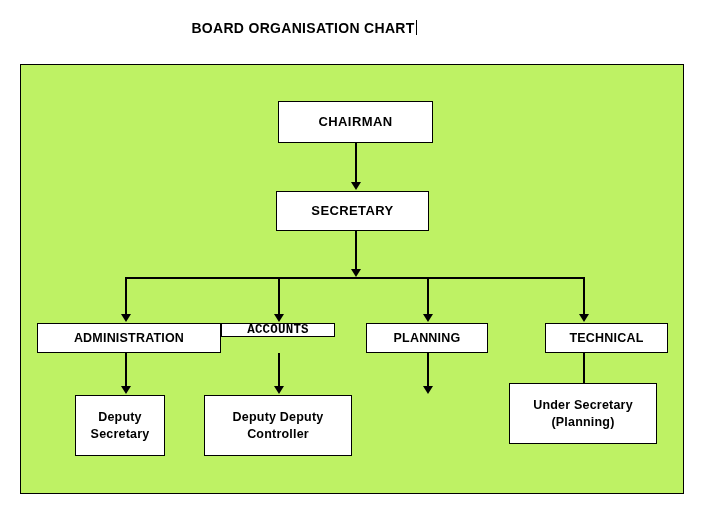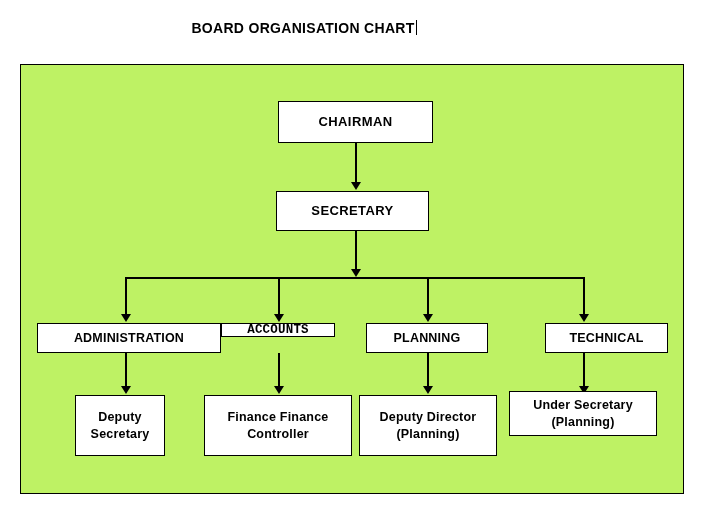--- a/index.html
+++ b/index.html
@@ -151,32 +151,26 @@
 
   <div class="node leaf" style="left:54px; top:330px; width:90px; height:61px;">
     <span>
       <span class="line1">Deputy</span>
       <span class="line2">Secretary</span>
     </span>
   </div>
 
   <div class="node leaf" style="left:183px; top:330px; width:148px; height:61px;">
     <span>
-      <span class="line1">Finance Finance</span>
+      <span class="line1">Deputy Deputy</span>
       <span class="line2">Controller</span>
     </span>
   </div>
 
-  <div class="node leaf" style="left:338px; top:330px; width:138px; height:61px;">
-    <span>
-      <span class="line1">Deputy Director</span>
-      <span class="line2">(Planning)</span>
-    </span>
-  </div>
 
-  <div class="node leaf" style="left:488px; top:326px; width:148px; height:45px;">
+  <div class="node leaf" style="left:488px; top:318px; width:148px; height:61px;">
     <span>
       <span class="line1">Under Secretary</span>
       <span class="line2">(Planning)</span>
     </span>
   </div>
 
 </div>
 
 </body></html>

